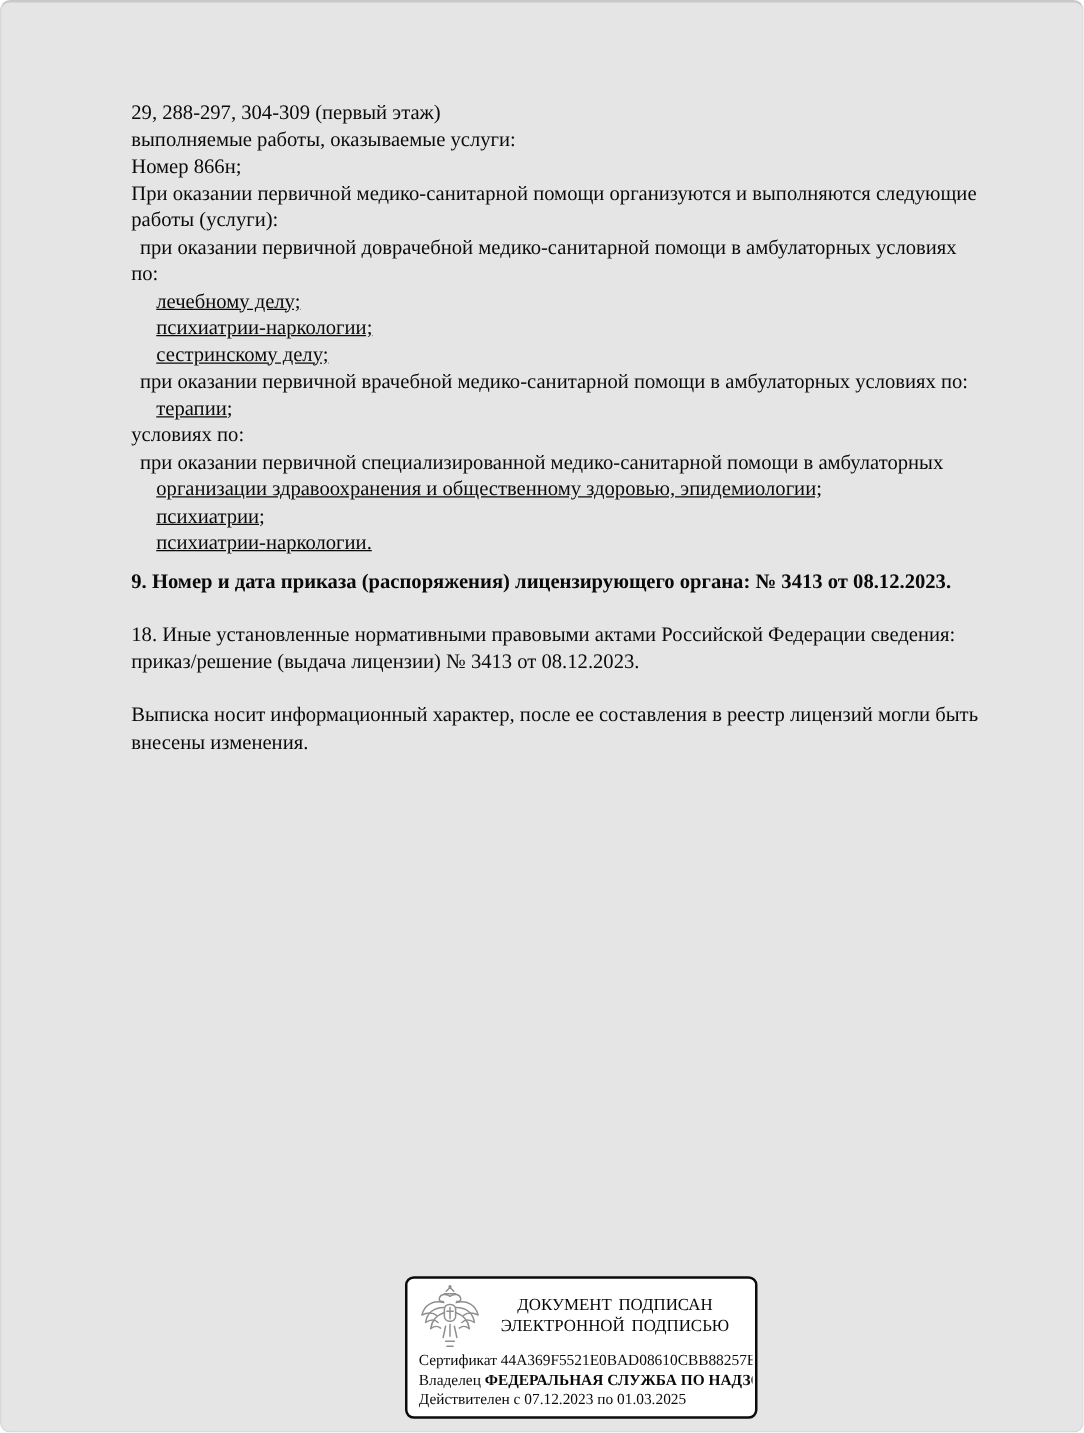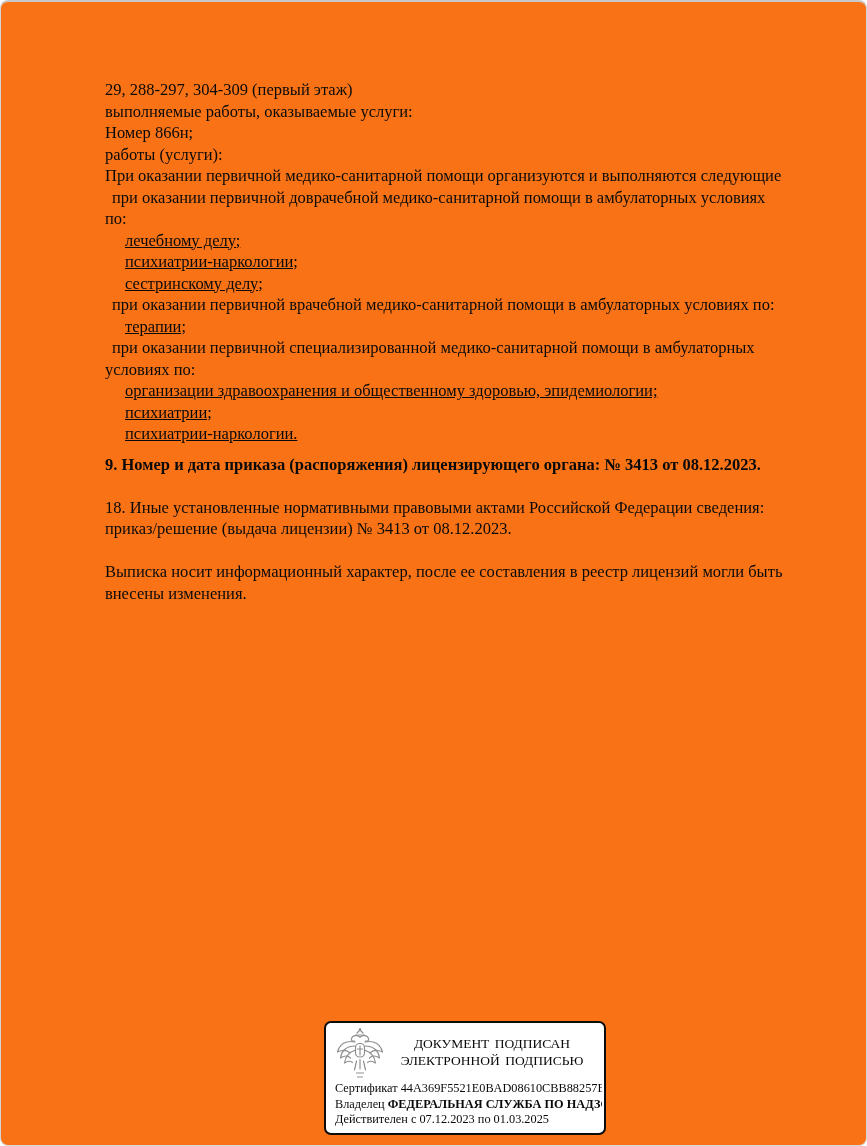--- a/index.html
+++ b/index.html
@@ -1,20 +1,20 @@
 <!DOCTYPE html>
 <html lang="ru"><head>
 <meta charset="utf-8">
 <style>
   html,body{margin:0;padding:0;background:#ffffff;}
   .page{
     position:relative;
     width:867px;height:1146px;
     box-sizing:border-box;
-    background:#f97316;
+    background:#e5e5e5;
     border:1px solid #d6d6d6;
     border-top:2px solid #c9c9c9;
     border-radius:8px;
     overflow:hidden;
     font-family:"Liberation Serif", serif;
     color:#0a0a0a;
   }
   .doc-body{
     position:absolute;
     left:104px;top:77px;width:715px;
@@ -57,31 +57,31 @@
 </head>
 <body>
 
 <div class="page">
 
   <div class="doc-body">
       <div class="paragraph">
         <div class="line">29, 288-297, 304-309 (первый этаж)</div>
         <div class="line">выполняемые работы, оказываемые услуги:</div>
         <div class="line">Номер 866н;</div>
+        <div class="line">При оказании первичной медико-санитарной помощи организуются и выполняются следующие</div>
         <div class="line">работы (услуги):</div>
-        <div class="line">При оказании первичной медико-санитарной помощи организуются и выполняются следующие</div>
         <div class="line ind1">при оказании первичной доврачебной медико-санитарной помощи в амбулаторных условиях</div>
         <div class="line">по:</div>
         <div class="line ind2">лечебному делу;</div>
         <div class="line ind2">психиатрии-наркологии;</div>
         <div class="line ind2">сестринскому делу;</div>
         <div class="line ind1">при оказании первичной врачебной медико-санитарной помощи в амбулаторных условиях по:</div>
         <div class="line ind2">терапии;</div>
+        <div class="line">условиях по:</div>
         <div class="line ind1">при оказании первичной специализированной медико-санитарной помощи в амбулаторных</div>
-        <div class="line">условиях по:</div>
         <div class="line ind2">организации здравоохранения и общественному здоровью, эпидемиологии;</div>
         <div class="line ind2">психиатрии;</div>
         <div class="line ind2">психиатрии-наркологии.</div>
       </div>
       <div class="paragraph">
         <div class="line">9. Номер и дата приказа (распоряжения) лицензирующего органа: № 3413 от 08.12.2023.</div>
       </div>
       <div class="paragraph">
         <div class="line">18. Иные установленные нормативными правовыми актами Российской Федерации сведения:</div>
         <div class="line">приказ/решение (выдача лицензии) № 3413 от 08.12.2023.</div>

